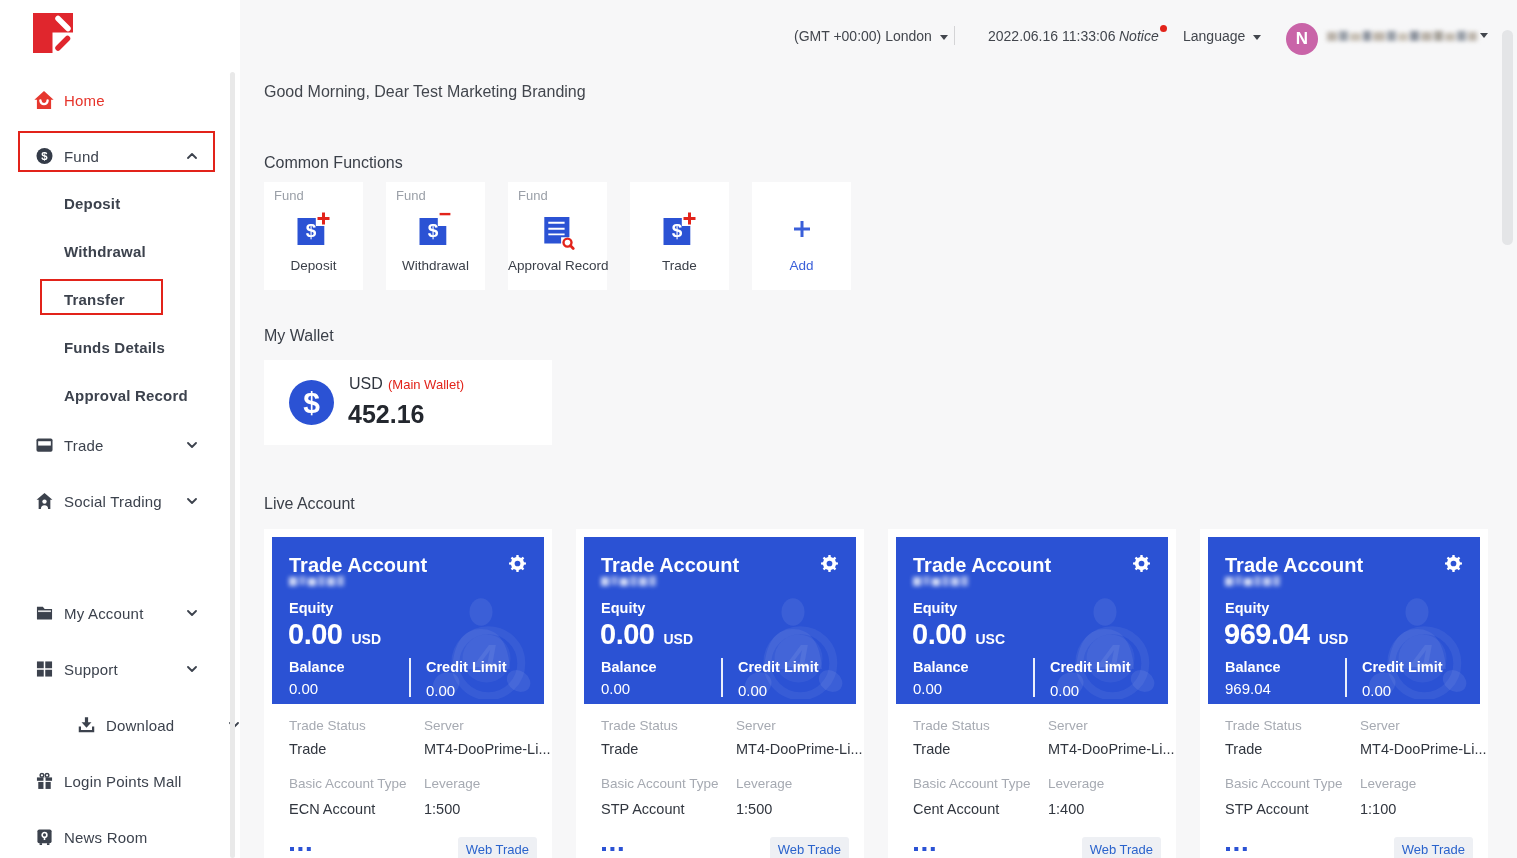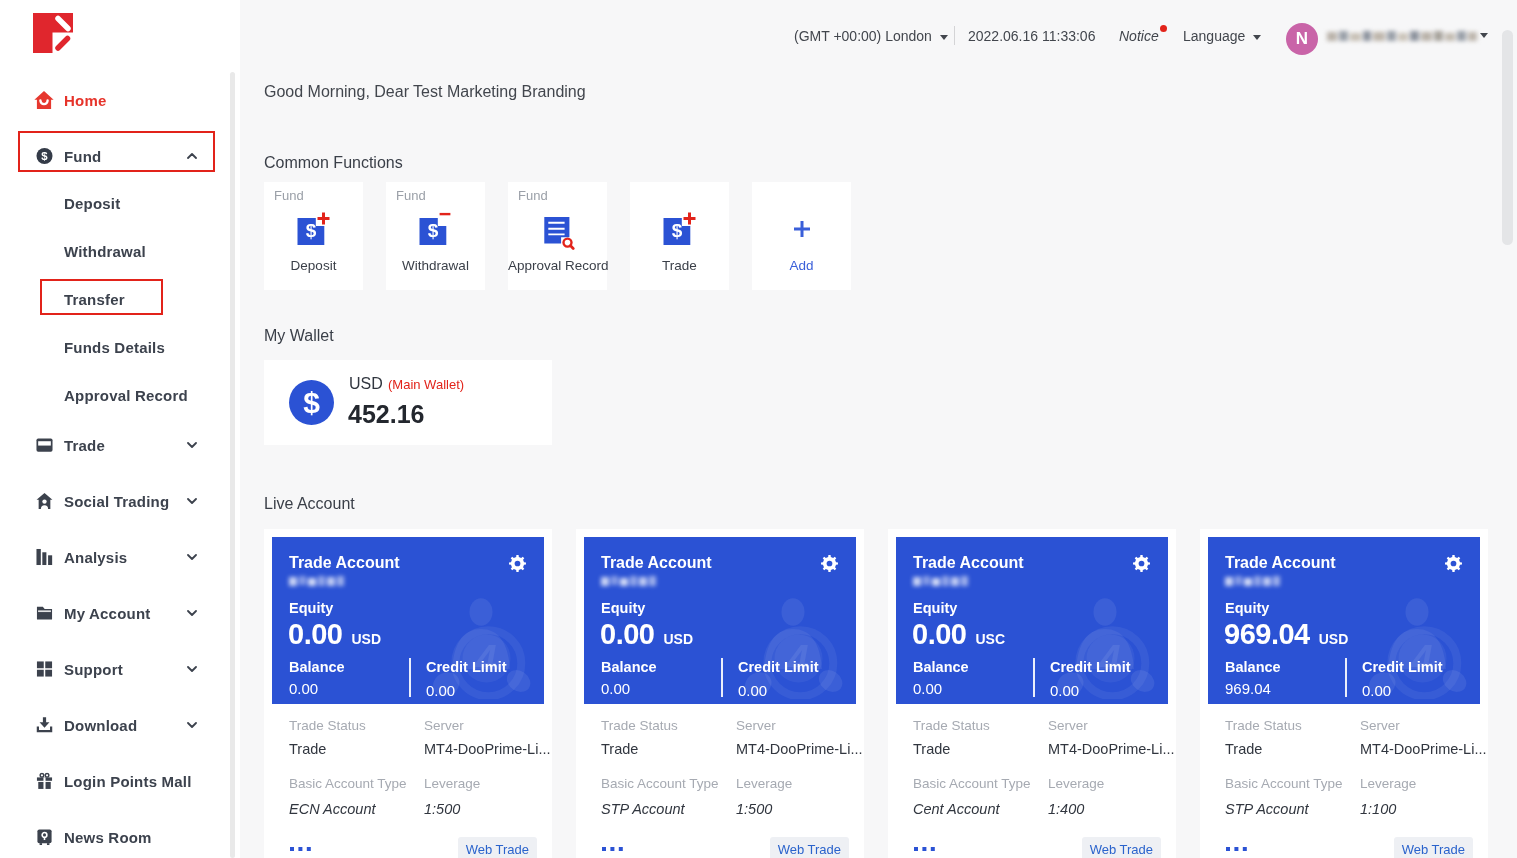--- a/index.html
+++ b/index.html
@@ -1,56 +1,56 @@
 <!DOCTYPE html>
 <html><head>
 <meta charset="utf-8">
 <style>
 *{margin:0;padding:0;box-sizing:border-box;}
 html,body{width:1517px;height:858px;overflow:hidden;font-family:"Liberation Sans",sans-serif;background:#f7f7f8;}
 #sidebar{position:absolute;left:0;top:0;width:240px;height:858px;background:#fff;}
 #logo{position:absolute;left:33px;top:13px;}
 .mitem{position:absolute;left:0;width:240px;height:36px;}
 .mico{position:absolute;left:36px;top:50%;transform:translateY(-50%);width:17px;height:17px;}
-.mtxt{position:absolute;left:64px;top:50%;transform:translateY(-50%);font-size:15px;font-weight:700;color:#3c424d;letter-spacing:.2px;}
+.mtxt{position:absolute;left:64px;top:50%;transform:translateY(-50%);font-size:15px;font-weight:400;color:#3c424d;letter-spacing:.2px;}
 .chev{position:absolute;right:43px;top:50%;transform:translateY(-50%);width:10px;height:6px;}
 .sub{position:absolute;left:64px;font-size:15px;font-weight:700;color:#3c424d;letter-spacing:.2px;transform:translateY(-50%);}
 #fundbox{position:absolute;left:18px;top:131px;width:197px;height:41px;border:2.5px solid #e2231a;}
 #transbox{position:absolute;left:40px;top:279px;width:123px;height:36px;border:2.5px solid #e2231a;}
 #sbscroll{position:absolute;left:230px;top:72px;width:5px;height:786px;background:#e9e9e9;border-radius:3px;}
 #main{position:absolute;left:240px;top:0;width:1277px;height:858px;}
 #topbar{position:absolute;left:0;top:0;width:1277px;height:72px;font-size:14px;color:#42464d;}
 .tb{position:absolute;top:36px;transform:translateY(-50%);white-space:nowrap;}
 .caret{display:inline-block;width:0;height:0;border-left:4.5px solid transparent;border-right:4.5px solid transparent;border-top:5px solid #42464d;vertical-align:middle;margin-left:8px;}
 #avatar{position:absolute;left:1046px;top:23px;width:32px;height:32px;border-radius:50%;background:#c964a8;color:#fff;font-size:17px;font-weight:700;text-align:center;line-height:32px;}
 #greet{position:absolute;left:24px;top:83px;font-size:16px;color:#42464d;}
 .sect{position:absolute;left:24px;font-size:16px;color:#3a3f48;}
 .fcard{position:absolute;top:182px;width:99px;height:108px;background:#fff;}
 .flabel{position:absolute;left:10px;top:6px;font-size:13px;color:#9ba0a8;}
 .fname{position:absolute;left:0;width:99px;top:76px;text-align:center;font-size:13.5px;color:#3a3f48;white-space:nowrap;}
 .ficon{position:absolute;left:50%;top:26px;transform:translateX(-50%);}
 #wallet{position:absolute;left:24px;top:360px;width:288px;height:85px;background:#fff;}
 .acard{position:absolute;top:529px;width:288px;height:360px;background:#fff;}
 .ahead{position:absolute;left:8px;top:8px;width:272px;height:167px;background:#2b52d4;color:#fff;overflow:hidden;}
-.at1{position:absolute;left:17px;top:17px;font-size:16px;font-weight:700;}
+.at1{position:absolute;left:17px;top:17px;font-size:20px;font-weight:700;}
 .ablur{position:absolute;left:17px;top:38px;width:56px;height:13px;}
 .aeq{position:absolute;left:17px;top:63px;font-size:14.5px;font-weight:700;}
 .aval{position:absolute;left:16px;top:81px;font-size:29px;font-weight:700;letter-spacing:-.5px;}
 .acur{font-size:14px;font-weight:700;letter-spacing:0;margin-left:9px;}
 .abal{position:absolute;left:17px;top:122px;font-size:14.5px;font-weight:700;}
 .abalv{position:absolute;left:17px;top:143px;font-size:15px;}
 .adiv{position:absolute;left:137px;top:121px;width:1.5px;height:39px;background:rgba(255,255,255,.9);}
 .acl{position:absolute;left:154px;top:122px;font-size:14.5px;font-weight:700;}
 .aclv{position:absolute;left:154px;top:145px;font-size:15px;}
 .agear{position:absolute;right:17px;top:17px;}
 .awm{position:absolute;left:158px;top:58px;}
 .alab{position:absolute;font-size:13.5px;color:#a6aab2;}
 .aval2{position:absolute;font-size:14.5px;color:#31363f;white-space:nowrap;}
 .c1{left:25px;}.c2{left:160px;}
-.r1l{top:189px;text-align:center;}.r1v{top:212px;}.r2l{top:247px;text-align:right;}.r2v{top:272px;font-style:italic;}
+.r1l{top:189px;text-align:center;}.r1v{top:212px;}.r2l{top:247px;text-align:right;}.r2v{top:272px;}
 .adots{position:absolute;left:26px;top:318px;width:21px;height:4px;}
 .awt{position:absolute;right:15px;top:308px;background:#eef0f4;border-radius:3px;color:#2a63cc;font-size:13px;padding:5px 8px;}
 #vscroll{position:absolute;left:1502px;top:30px;width:11px;height:215px;background:#e4e5e7;border-radius:6px;}
 .blurpix{filter:blur(2px);}
 </style>
 </head>
 <body>
 <div id="sidebar">
   <svg id="logo" width="40" height="40" viewBox="0 0 40 40">
     <path d="M0,0 H40 V19.5 H19.5 V40 H0 Z" fill="#e0262d"></path>
@@ -95,31 +95,20 @@
     <svg class="mico" viewBox="0 0 18 18">
         <path d="M9,0.6 L17.4,7.6 H15.2 V17.4 H2.8 V7.6 H0.6 Z" fill="#3c424d"></path>
         <circle cx="9" cy="9.6" r="2.3" fill="#fff"></circle>
         <path d="M5.2,17.4 a3.8,3.8 0 0 1 7.6,0 Z" fill="#fff"></path>
       </svg>
     <span class="mtxt">Social Trading</span>
     <svg class="chev" viewBox="0 0 10 6">
         <path d="M1,1 L5,5 L9,1" fill="none" stroke="#3c424d" stroke-width="1.8" stroke-linecap="round" stroke-linejoin="round"></path>
       </svg>
   </div>
-  <div class="mitem" style="top:539px;">
-    <svg class="mico" viewBox="0 0 18 18">
-        <rect x="0.5" y="0.5" width="4.6" height="17" fill="#3c424d"></rect>
-        <rect x="6.7" y="4" width="4.3" height="13.5" fill="#3c424d"></rect>
-        <rect x="12.8" y="7.2" width="4.3" height="10.3" fill="#3c424d"></rect>
-      </svg>
-    <span class="mtxt">Analysis</span>
-    <svg class="chev" viewBox="0 0 10 6">
-        <path d="M1,1 L5,5 L9,1" fill="none" stroke="#3c424d" stroke-width="1.8" stroke-linecap="round" stroke-linejoin="round"></path>
-      </svg>
-  </div>
   <div class="mitem" style="top:651px;">
     <svg class="mico" viewBox="0 0 18 18">
         <rect x="1" y="1" width="7.2" height="7.2" fill="#3c424d"></rect>
         <rect x="9.8" y="1" width="7.2" height="7.2" fill="#3c424d"></rect>
         <rect x="1" y="9.8" width="7.2" height="7.2" fill="#3c424d"></rect>
         <rect x="9.8" y="9.8" width="7.2" height="7.2" fill="#3c424d"></rect>
       </svg>
     <span class="mtxt">Support</span>
     <svg class="chev" viewBox="0 0 10 6">
         <path d="M1,1 L5,5 L9,1" fill="none" stroke="#3c424d" stroke-width="1.8" stroke-linecap="round" stroke-linejoin="round"></path>
@@ -128,21 +117,21 @@
   <div class="mitem" style="top:595px;">
     <svg class="mico" viewBox="0 0 18 18">
         <path d="M1,2.5 H7.2 L9.2,4.8 H17 V15.8 H1 Z" fill="#3c424d"></path>
         <rect x="2.2" y="6.2" width="13.6" height="1.8" fill="#fff" opacity=".85"></rect>
       </svg>
     <span class="mtxt">My Account</span>
     <svg class="chev" viewBox="0 0 10 6">
         <path d="M1,1 L5,5 L9,1" fill="none" stroke="#3c424d" stroke-width="1.8" stroke-linecap="round" stroke-linejoin="round"></path>
       </svg>
   </div>
-  <div class="mitem" style="top:707px;">
+  <div class="mitem" style="top:707px;margin-left:42px;">
     <svg class="mico" viewBox="0 0 18 18">
         <rect x="7.3" y="0.8" width="3.4" height="6" fill="#3c424d"></rect>
         <path d="M3.8,6 H14.2 L9,11.8 Z" fill="#3c424d"></path>
         <path d="M0.8,10.5 V16.8 H17.2 V10.5 H14.8 V14.4 H3.2 V10.5 Z" fill="#3c424d"></path>
       </svg>
     <span class="mtxt">Download</span>
     <svg class="chev" viewBox="0 0 10 6">
         <path d="M1,1 L5,5 L9,1" fill="none" stroke="#3c424d" stroke-width="1.8" stroke-linecap="round" stroke-linejoin="round"></path>
       </svg>
   </div>
@@ -165,21 +154,21 @@
         <rect x="11.6" y="15.5" width="2.6" height="2" fill="#3c424d"></rect>
       </svg>
     <span class="mtxt">News Room</span>
   </div>
   <div id="sbscroll"></div>
 </div>
 <div id="main">
   <div id="topbar">
     <span class="tb" style="left:554px;">(GMT +00:00) London<span class="caret"></span></span>
     <div style="position:absolute;left:714px;top:26px;width:1px;height:19px;background:#d4d4d6;"></div>
-    <span class="tb" style="left:728px;">2022.06.16 11:33:06</span>
+    <span class="tb" style="left:748px;">2022.06.16 11:33:06</span>
     <span class="tb" style="left:879px;font-style:italic;">Notice</span>
     <span style="position:absolute;left:920px;top:25px;width:7px;height:7px;border-radius:50%;background:#e2231a;"></span>
     <span class="tb" style="left:943px;">Language<span class="caret"></span></span>
     <div id="avatar">N</div>
     <svg class="blurpix" style="position:absolute;left:1087px;top:30px;" width="150" height="13">
       <rect x="0" y="2" width="10" height="9" fill="#b9b2a9"></rect>
         <rect x="12" y="1" width="9" height="10" fill="#9aa0a8"></rect>
         <rect x="23" y="3" width="11" height="8" fill="#c7c0b5"></rect>
         <rect x="36" y="1" width="8" height="10" fill="#8d939d"></rect>
         <rect x="46" y="2" width="12" height="9" fill="#beb6ac"></rect>

